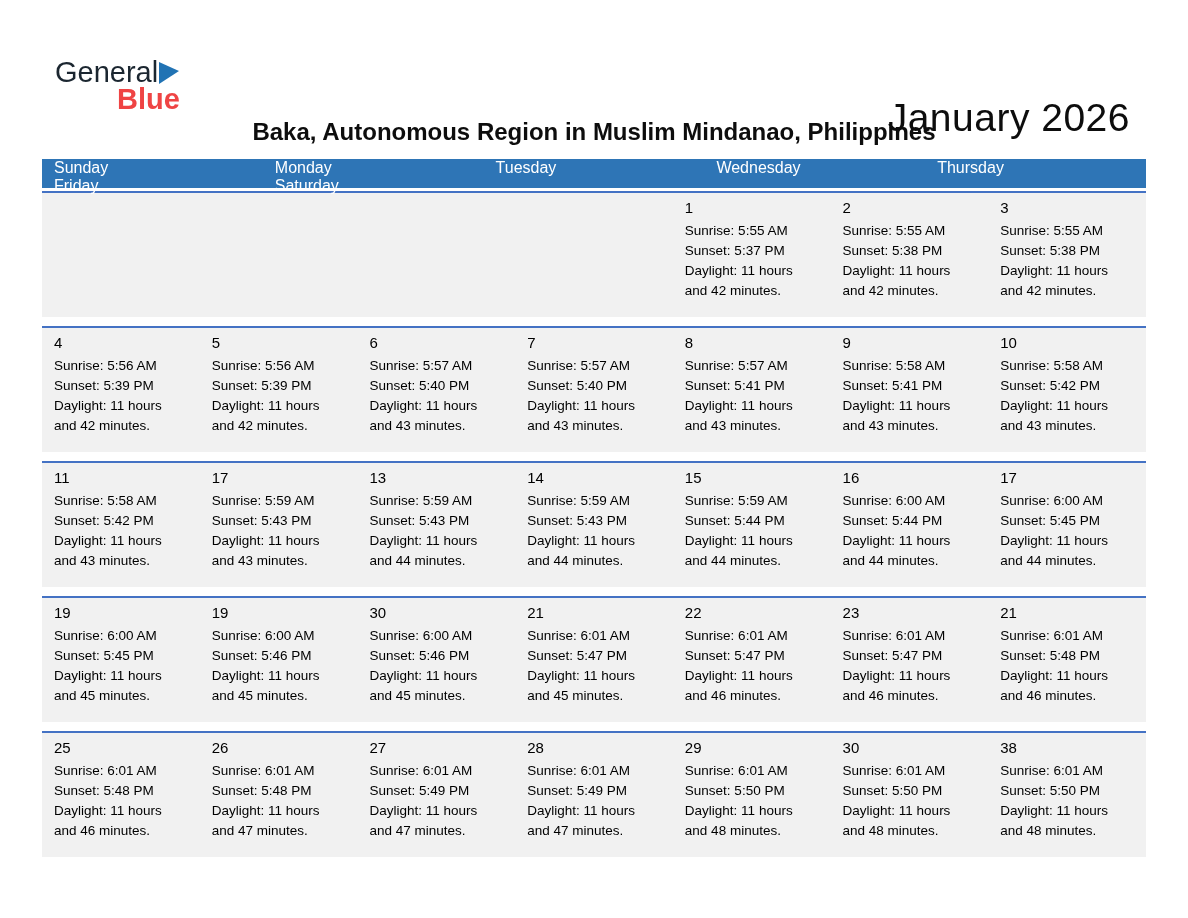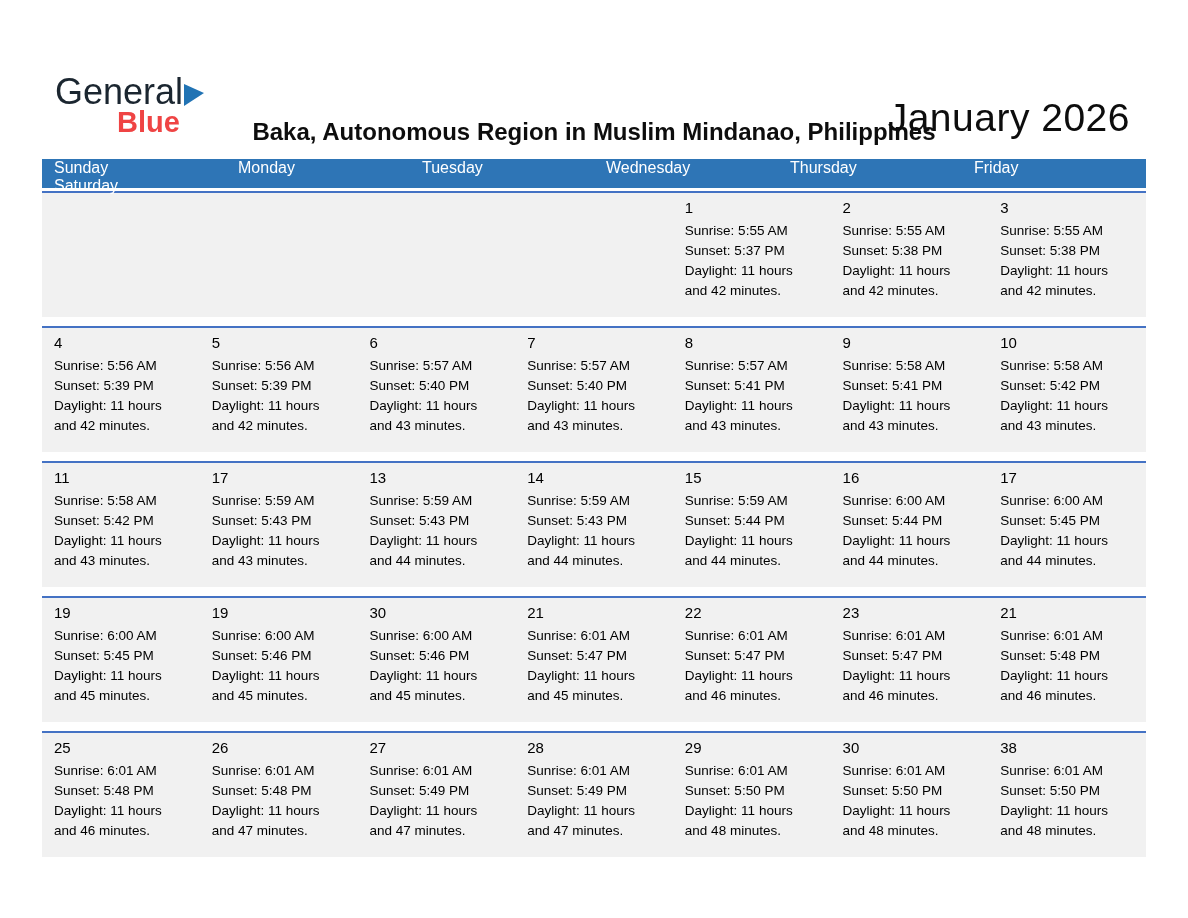--- a/index.html
+++ b/index.html
@@ -16,24 +16,23 @@
   
   .logo {
     position: absolute;
     left: 55px;
     top: 58px;
     line-height: 1;
   }
   .logo-row1 {
     display: flex;
     align-items: flex-start;
-    font-size: 36px;
+    font-size: 29px;
     color: #1b2630;
     font-weight: 500;
-    margin-top: 16px;
   }
   .logo-flag {
     margin-left: 1px;
     margin-top: 3px;
   }
   .logo-row2 {
     font-size: 29px;
     font-weight: bold;
     color: #ef4444;
     margin-top: -5px;
@@ -64,21 +63,21 @@
 
   
   .calendar {
     position: absolute;
     left: 42px;
     top: 159px;
     width: 1104px;
   }
   .weekday-header {
     display: grid;
-    grid-template-columns: repeat(6, 1fr);
+    grid-template-columns: repeat(5, 1fr);
     background: #2E75B6;
     height: 29px;
     align-items: center;
     margin-bottom: 3px;
   }
   .weekday {
     color: #ffffff;
     font-size: 16px;
     padding-left: 12px;
     white-space: nowrap;

